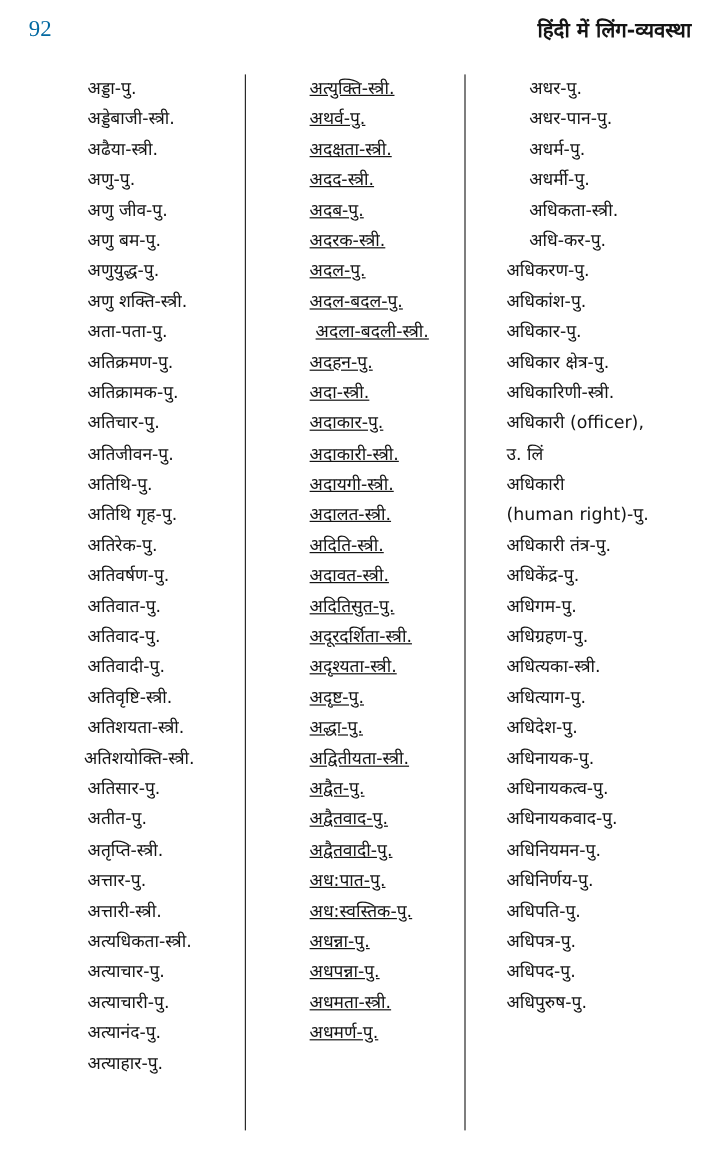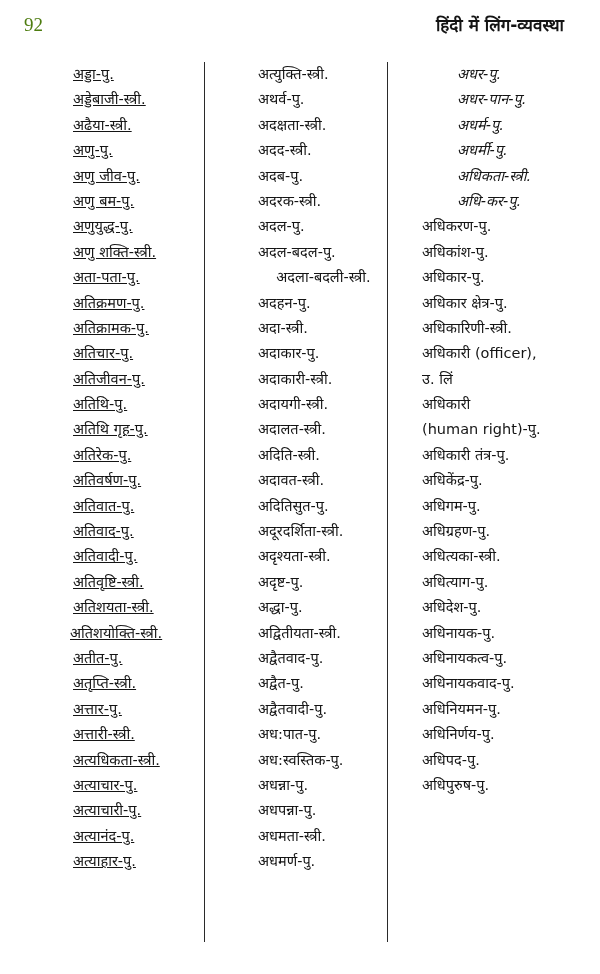--- a/index.html
+++ b/index.html
@@ -14,25 +14,25 @@
       overflow: hidden;
       font-family: "DejaVu Sans", sans-serif;
       color: #141414;
     }
     .page-number {
       position: absolute;
       left: 24px;
       top: 14px;
       font-family: "Liberation Serif", serif;
       font-size: 19px;
-      color: #4d7c0f;
+      color: #0369a1;
     }
     .running-head {
       position: absolute;
-      right: 36px;
+      right: 24px;
       top: 13px;
       font-size: 17px;
       font-weight: bold;
       color: #141414;
     }
     .divider {
       position: absolute;
       top: 62px;
       height: 880px;
       width: 1px;
@@ -40,33 +40,33 @@
     }
     .divider.d1 { left: 204px; }
     .divider.d2 { left: 387px; }
     .column {
       position: absolute;
       top: 62px;
       margin: 0;
       padding: 0;
       list-style: none;
     }
-    .column.c1 { left: 73px; width: 128px; text-decoration: underline; }
-    .column.c2 { left: 258px; width: 126px; }
+    .column.c1 { left: 73px; width: 128px; }
+    .column.c2 { left: 258px; width: 126px; text-decoration: underline; }
     .column.c3 { left: 424px; width: 170px; }
     .entry {
       height: 25.4px;
       line-height: 25.4px;
       font-size: 14.5px;
       white-space: nowrap;
       color: #141414;
     }
     .column.c3 .entry.outdent { margin-left: -2px; }
-    .column.c3 .entry.indent { margin-left: 33px; font-style: italic; }
-    .column.c2 .entry.indent-sm { margin-left: 5px; text-align: center; }
+    .column.c3 .entry.indent { margin-left: 17px; }
+    .column.c2 .entry.indent-sm { margin-left: 5px; }
     .column.c1 .entry.outdent-sm { margin-left: -3px; }
   </style>
 </head>
 <body>
 
 <div class="page-number">92</div>
 <div class="running-head">हिंदी में लिंग-व्यवस्था</div>
 
 <div class="divider d1"></div>
 <div class="divider d2"></div>
@@ -88,20 +88,21 @@
     <li class="entry">अतिथि-पु.</li>
     <li class="entry">अतिथि गृह-पु.</li>
     <li class="entry">अतिरेक-पु.</li>
     <li class="entry">अतिवर्षण-पु.</li>
     <li class="entry">अतिवात-पु.</li>
     <li class="entry">अतिवाद-पु.</li>
     <li class="entry">अतिवादी-पु.</li>
     <li class="entry">अतिवृष्टि-स्त्री.</li>
     <li class="entry">अतिशयता-स्त्री.</li>
     <li class="entry outdent-sm">अतिशयोक्ति-स्त्री.</li>
+    <li class="entry">अतिसार-पु.</li>
     <li class="entry">अतीत-पु.</li>
     <li class="entry">अतृप्ति-स्त्री.</li>
     <li class="entry">अत्तार-पु.</li>
     <li class="entry">अत्तारी-स्त्री.</li>
     <li class="entry">अत्यधिकता-स्त्री.</li>
     <li class="entry">अत्याचार-पु.</li>
     <li class="entry">अत्याचारी-पु.</li>
     <li class="entry">अत्यानंद-पु.</li>
     <li class="entry">अत्याहार-पु.</li>
   </ul>
@@ -122,22 +123,22 @@
     <li class="entry">अदायगी-स्त्री.</li>
     <li class="entry">अदालत-स्त्री.</li>
     <li class="entry">अदिति-स्त्री.</li>
     <li class="entry">अदावत-स्त्री.</li>
     <li class="entry">अदितिसुत-पु.</li>
     <li class="entry">अदूरदर्शिता-स्त्री.</li>
     <li class="entry">अदृश्यता-स्त्री.</li>
     <li class="entry">अदृष्ट-पु.</li>
     <li class="entry">अद्धा-पु.</li>
     <li class="entry">अद्वितीयता-स्त्री.</li>
+    <li class="entry">अद्वैत-पु.</li>
     <li class="entry">अद्वैतवाद-पु.</li>
-    <li class="entry">अद्वैत-पु.</li>
     <li class="entry">अद्वैतवादी-पु.</li>
     <li class="entry">अध:पात-पु.</li>
     <li class="entry">अध:स्वस्तिक-पु.</li>
     <li class="entry">अधन्ना-पु.</li>
     <li class="entry">अधपन्ना-पु.</li>
     <li class="entry">अधमता-स्त्री.</li>
     <li class="entry">अधमर्ण-पु.</li>
   </ul>
 <ul class="column c3">
     <li class="entry indent">अधर-पु.</li>
@@ -160,15 +161,17 @@
     <li class="entry outdent">अधिगम-पु.</li>
     <li class="entry outdent">अधिग्रहण-पु.</li>
     <li class="entry outdent">अधित्यका-स्त्री.</li>
     <li class="entry outdent">अधित्याग-पु.</li>
     <li class="entry outdent">अधिदेश-पु.</li>
     <li class="entry outdent">अधिनायक-पु.</li>
     <li class="entry outdent">अधिनायकत्व-पु.</li>
     <li class="entry outdent">अधिनायकवाद-पु.</li>
     <li class="entry outdent">अधिनियमन-पु.</li>
     <li class="entry outdent">अधिनिर्णय-पु.</li>
+    <li class="entry outdent">अधिपति-पु.</li>
+    <li class="entry outdent">अधिपत्र-पु.</li>
     <li class="entry outdent">अधिपद-पु.</li>
     <li class="entry outdent">अधिपुरुष-पु.</li>
   </ul>
 
 </body></html>

